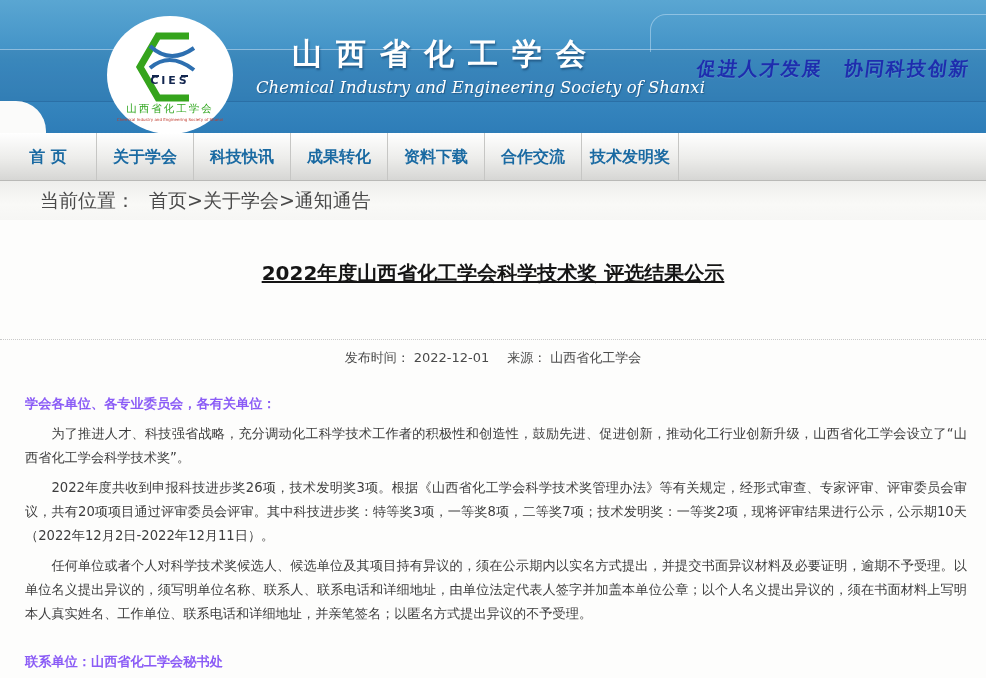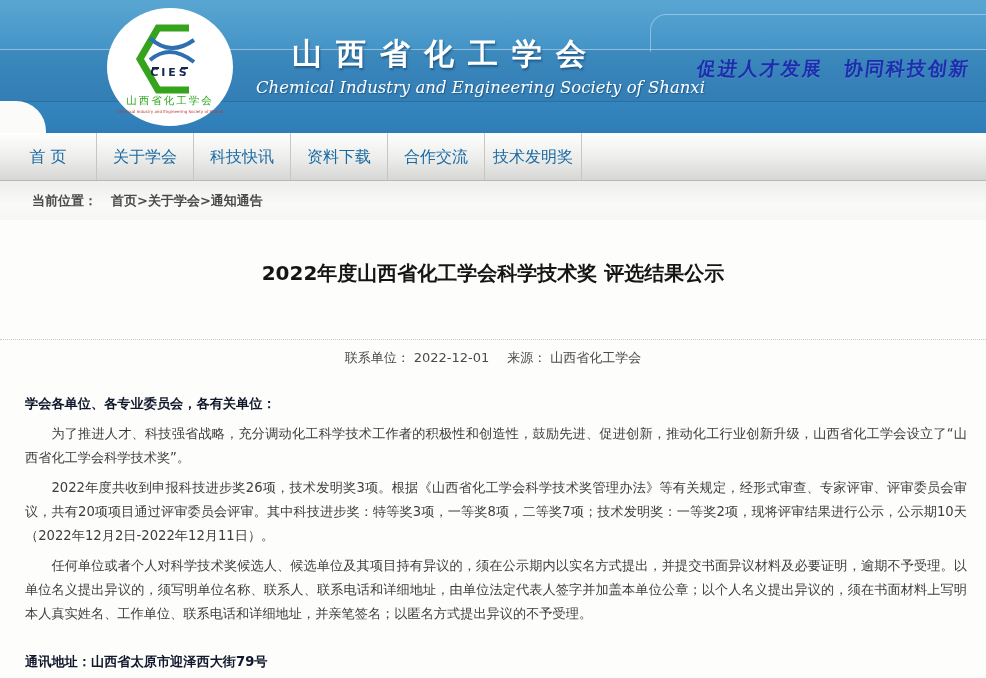--- a/index.html
+++ b/index.html
@@ -21,21 +21,21 @@
     position: absolute; left: 0; right: 0; top: 49px; height: 53px;
     background: rgba(15,60,110,0.10);
     border-top: 1px solid rgba(205,230,248,0.55);
     border-bottom: 1px solid rgba(25,70,120,0.25);
   }
   .tab-outline {
     position: absolute; top: 14px; right: -16px; width: 352px; height: 38px;
     border: 1px solid rgba(215,235,250,0.45); border-bottom: none;
     border-radius: 16px 16px 0 0;
   }
-  .logo { position: absolute; left: 106px; top: 7px; width: 128px; height: 121px; cursor: pointer; text-decoration: underline; }
+  .logo { position: absolute; left: 106px; top: 15px; width: 128px; height: 121px; cursor: pointer; text-decoration: underline; }
   .brand { position: absolute; left: 256px; top: 34px; width: 380px; text-align: center; color: #ffffff; }
   .brand-cn {
     font-size: 30px; font-weight: bold; letter-spacing: 14px; white-space: nowrap;
     text-shadow: 1px 2px 2px rgba(15,55,95,0.55);
   }
   .brand-en {
     font-family: "DejaVu Serif", "Liberation Serif", serif; font-style: italic;
     font-size: 16.5px; margin-top: 3px; white-space: nowrap;
     text-shadow: 1px 1px 1px rgba(15,55,95,0.5);
   }
@@ -51,53 +51,53 @@
   }
 
   
   .nav {
     display: flex; height: 48px;
     background: linear-gradient(180deg, #ffffff 0%, #ececea 55%, #d6d6d4 100%);
     border-bottom: 1px solid #b9b9b7;
   }
   .nav-item {
     width: 97px; text-align: center; line-height: 48px;
-    font-size: 16px; font-weight: normal; color: #1a6aa2;
+    font-size: 16px; font-weight: bold; color: #1a6aa2;
     border-right: 1px solid #c6c6c4; cursor: pointer; white-space: nowrap;
   }
 
   
   .breadcrumb {
-    height: 39px; line-height: 39px; padding-left: 32px;
+    height: 39px; line-height: 39px; padding-left: 40px;
     background: linear-gradient(180deg, #eeeeec 0%, #f9f9f7 60%, #f6f6f4 100%);
-    font-size: 13px; color: #4a4a4a; font-weight: bold;
+    font-size: 19px; color: #4a4a4a;
   }
   .breadcrumb .path { margin-left: 14px; cursor: pointer; }
 
   
   .main { background: #fdfdfc; padding-top: 40px; min-height: 458px; }
   .article-title {
     margin: 0 0 53px 0; text-align: center;
-    font-size: 20px; line-height: 26px; font-weight: bold; color: #151515;
+    font-size: 20px; line-height: 26px; font-weight: bold; color: #151515; text-decoration: underline;
   }
   .meta {
     border-top: 1px dotted #c9c9c9;
     text-align: center; font-size: 13px; color: #4a4a4a; padding-top: 9px;
   }
   .meta .sep { display: inline-block; width: 18px; }
   .meta .val { margin-left: 4px; }
 
   .body {
     margin-top: 25px; padding: 0 19px 0 25px;
     font-size: 13.2px; line-height: 24px; color: #3d3d3d;
     text-align: justify;
   }
   .body p { margin: 0 0 6px 0; }
   .body p.indent { text-indent: 2em; }
-  .body p.strong { font-weight: bold; color: #0f172a; margin-top: 24px; }
+  .body p.strong { font-weight: bold; color: #8b5cf6; margin-top: 24px; }
 </style>
 </head>
 <body>
 
 <div class="page">
 
   <header class="header">
     <div class="header-band"></div>
     <div class="tab-outline"></div>
 
@@ -121,38 +121,40 @@
     </div>
 
     <div class="slogan">促进人才发展　协同科技创新</div>
     <div class="corner-swoosh"></div>
   </header>
 
   <nav class="nav">
     <div class="nav-item">首 页</div>
     <div class="nav-item">关于学会</div>
     <div class="nav-item">科技快讯</div>
+    <div class="nav-item">成果转化</div>
     <div class="nav-item">资料下载</div>
     <div class="nav-item">合作交流</div>
     <div class="nav-item">技术发明奖</div>
   </nav>
 
   <div class="breadcrumb">
     <span>当前位置：</span><span class="path">首页&gt;关于学会&gt;通知通告</span>
   </div>
 
   <main class="main">
     <h1 class="article-title">2022年度山西省化工学会科学技术奖 评选结果公示</h1>
 
     <div class="meta">
-      <span>联系单位：</span><span class="val">2022-12-01</span><span class="sep"></span><span>来源：</span><span class="val">山西省化工学会</span>
+      <span>发布时间：</span><span class="val">2022-12-01</span><span class="sep"></span><span>来源：</span><span class="val">山西省化工学会</span>
     </div>
 
     <div class="body">
       <p class="strong">学会各单位、各专业委员会，各有关单位：</p>
       <p class="indent">为了推进人才、科技强省战略，充分调动化工科学技术工作者的积极性和创造性，鼓励先进、促进创新，推动化工行业创新升级，山西省化工学会设立了“山西省化工学会科学技术奖”。</p>
       <p class="indent">2022年度共收到申报科技进步奖26项，技术发明奖3项。根据《山西省化工学会科学技术奖管理办法》等有关规定，经形式审查、专家评审、评审委员会审议，共有20项项目通过评审委员会评审。其中科技进步奖：特等奖3项，一等奖8项，二等奖7项；技术发明奖：一等奖2项，现将评审结果进行公示，公示期10天（2022年12月2日-2022年12月11日）。</p>
       <p class="indent">任何单位或者个人对科学技术奖候选人、候选单位及其项目持有异议的，须在公示期内以实名方式提出，并提交书面异议材料及必要证明，逾期不予受理。以单位名义提出异议的，须写明单位名称、联系人、联系电话和详细地址，由单位法定代表人签字并加盖本单位公章；以个人名义提出异议的，须在书面材料上写明本人真实姓名、工作单位、联系电话和详细地址，并亲笔签名；以匿名方式提出异议的不予受理。</p>
+      <p class="strong">联系单位：山西省化工学会秘书处</p>
       <p class="strong">通讯地址：山西省太原市迎泽西大街79号</p>
     </div>
   </main>
 
 </div>
 
 </body></html>

